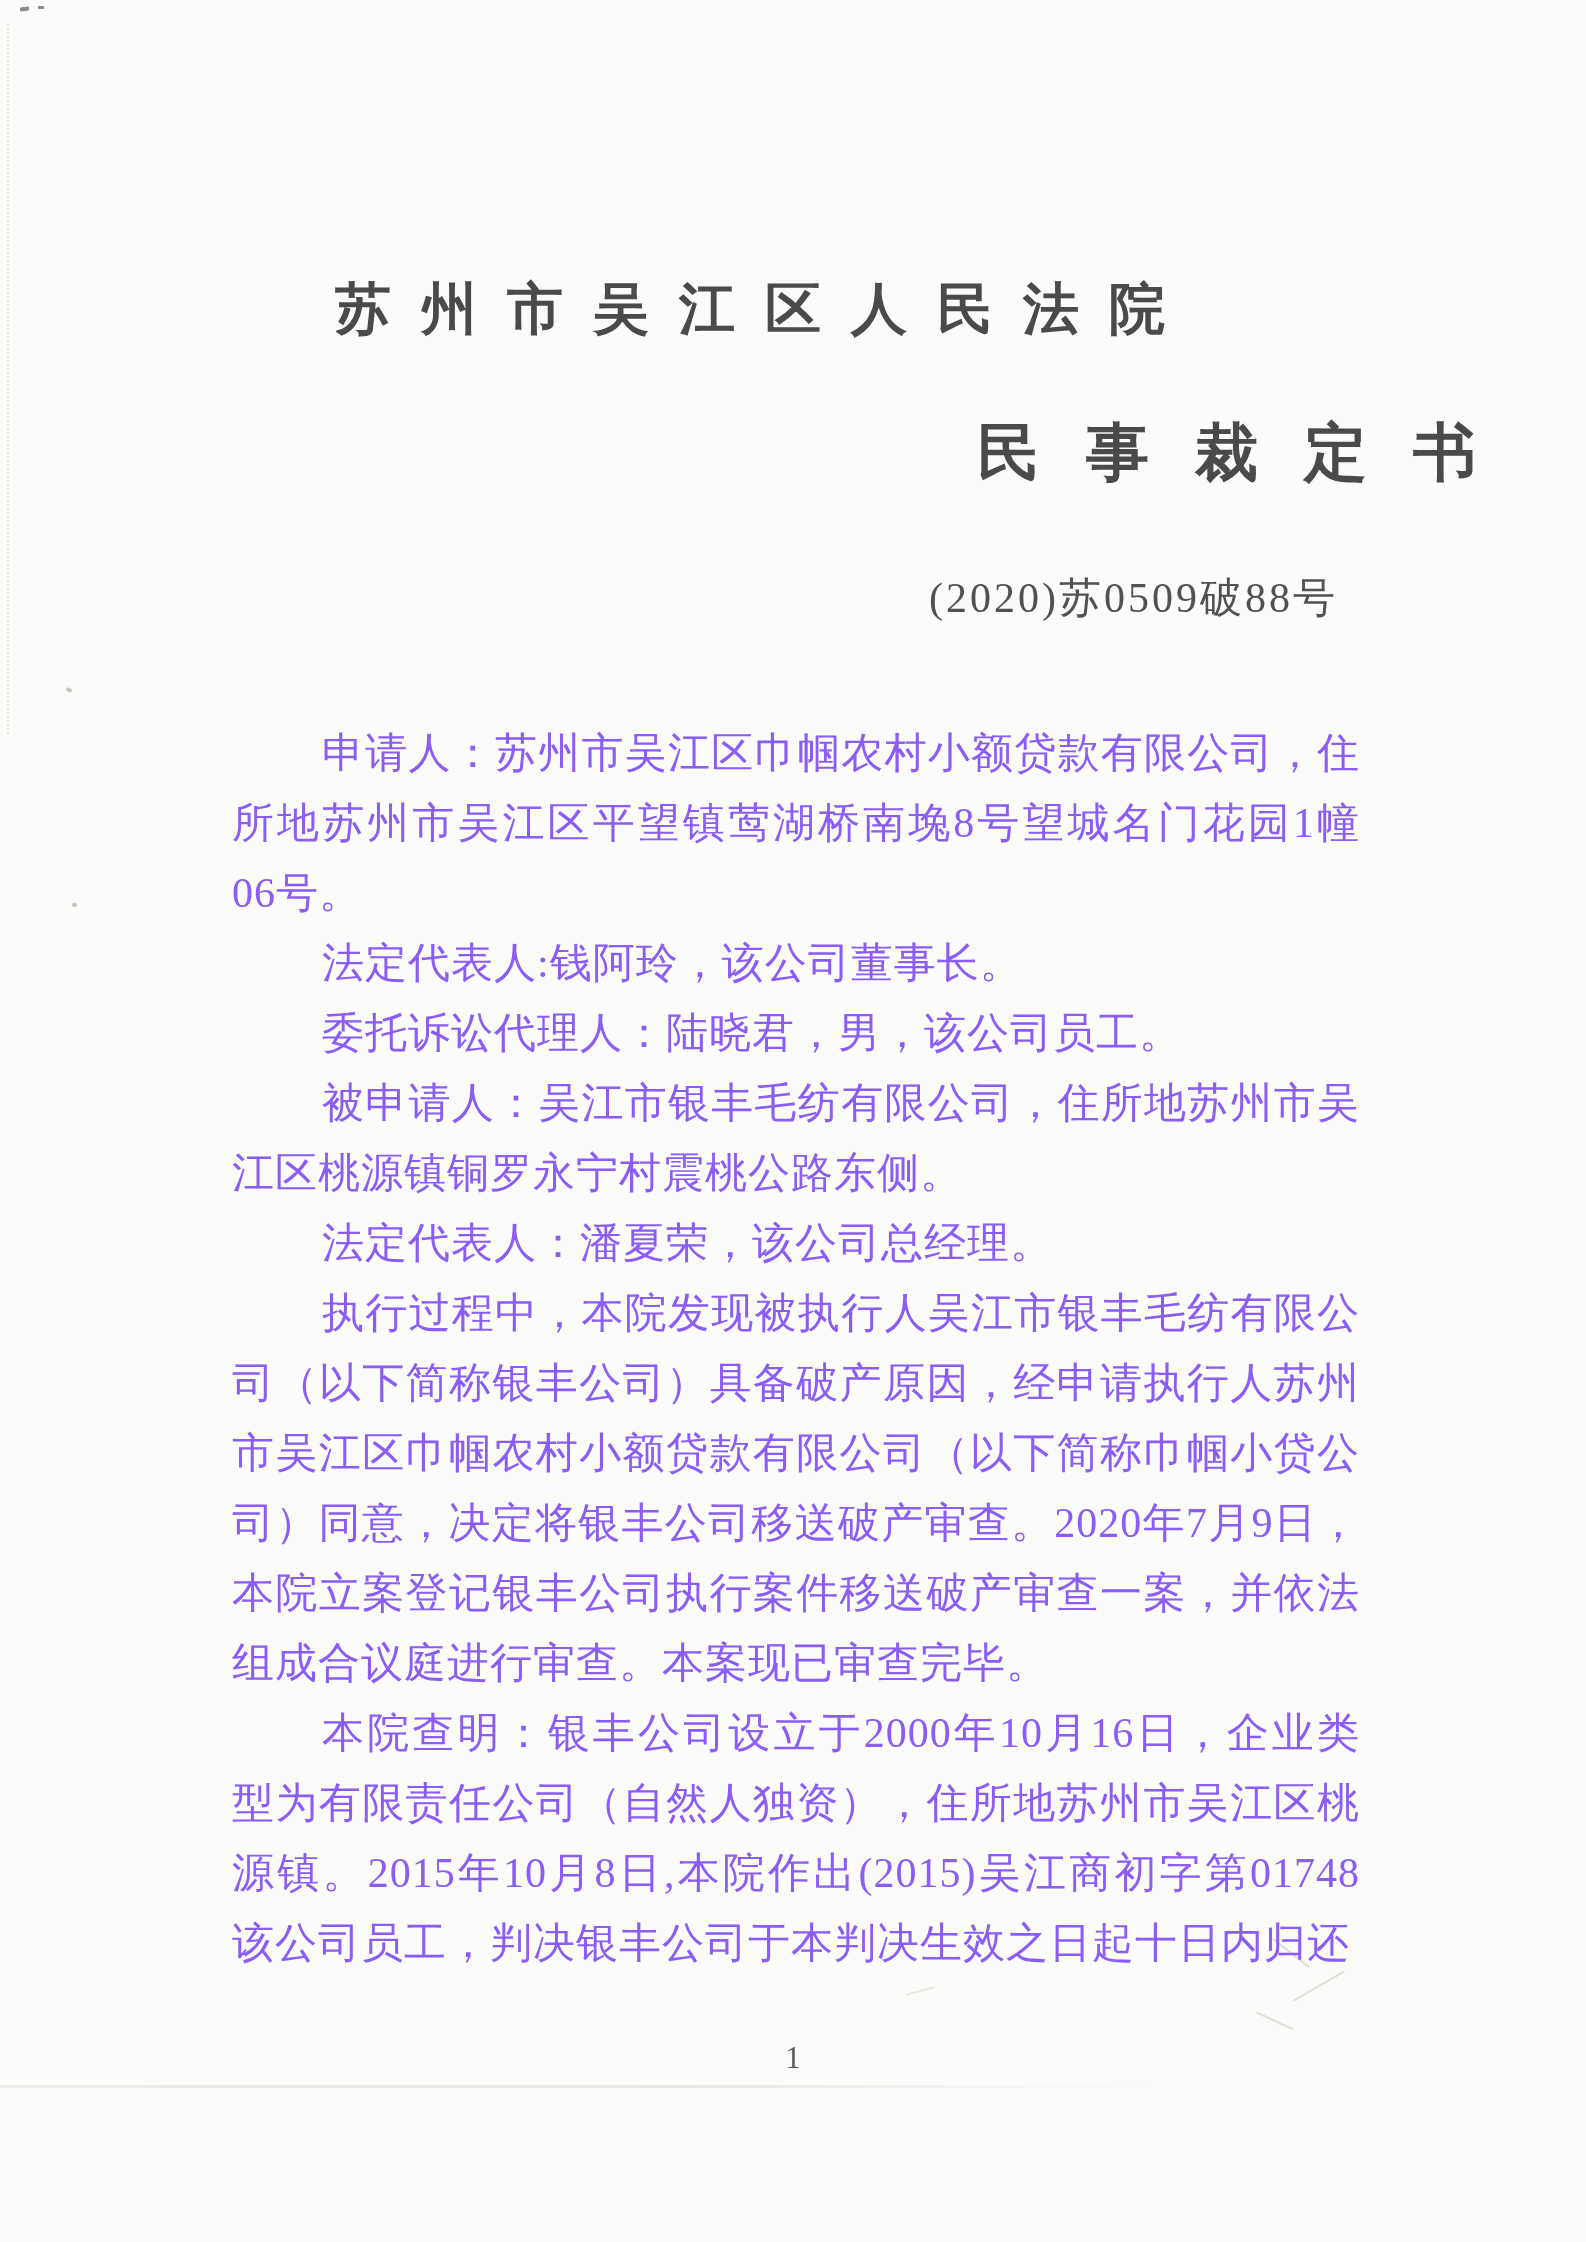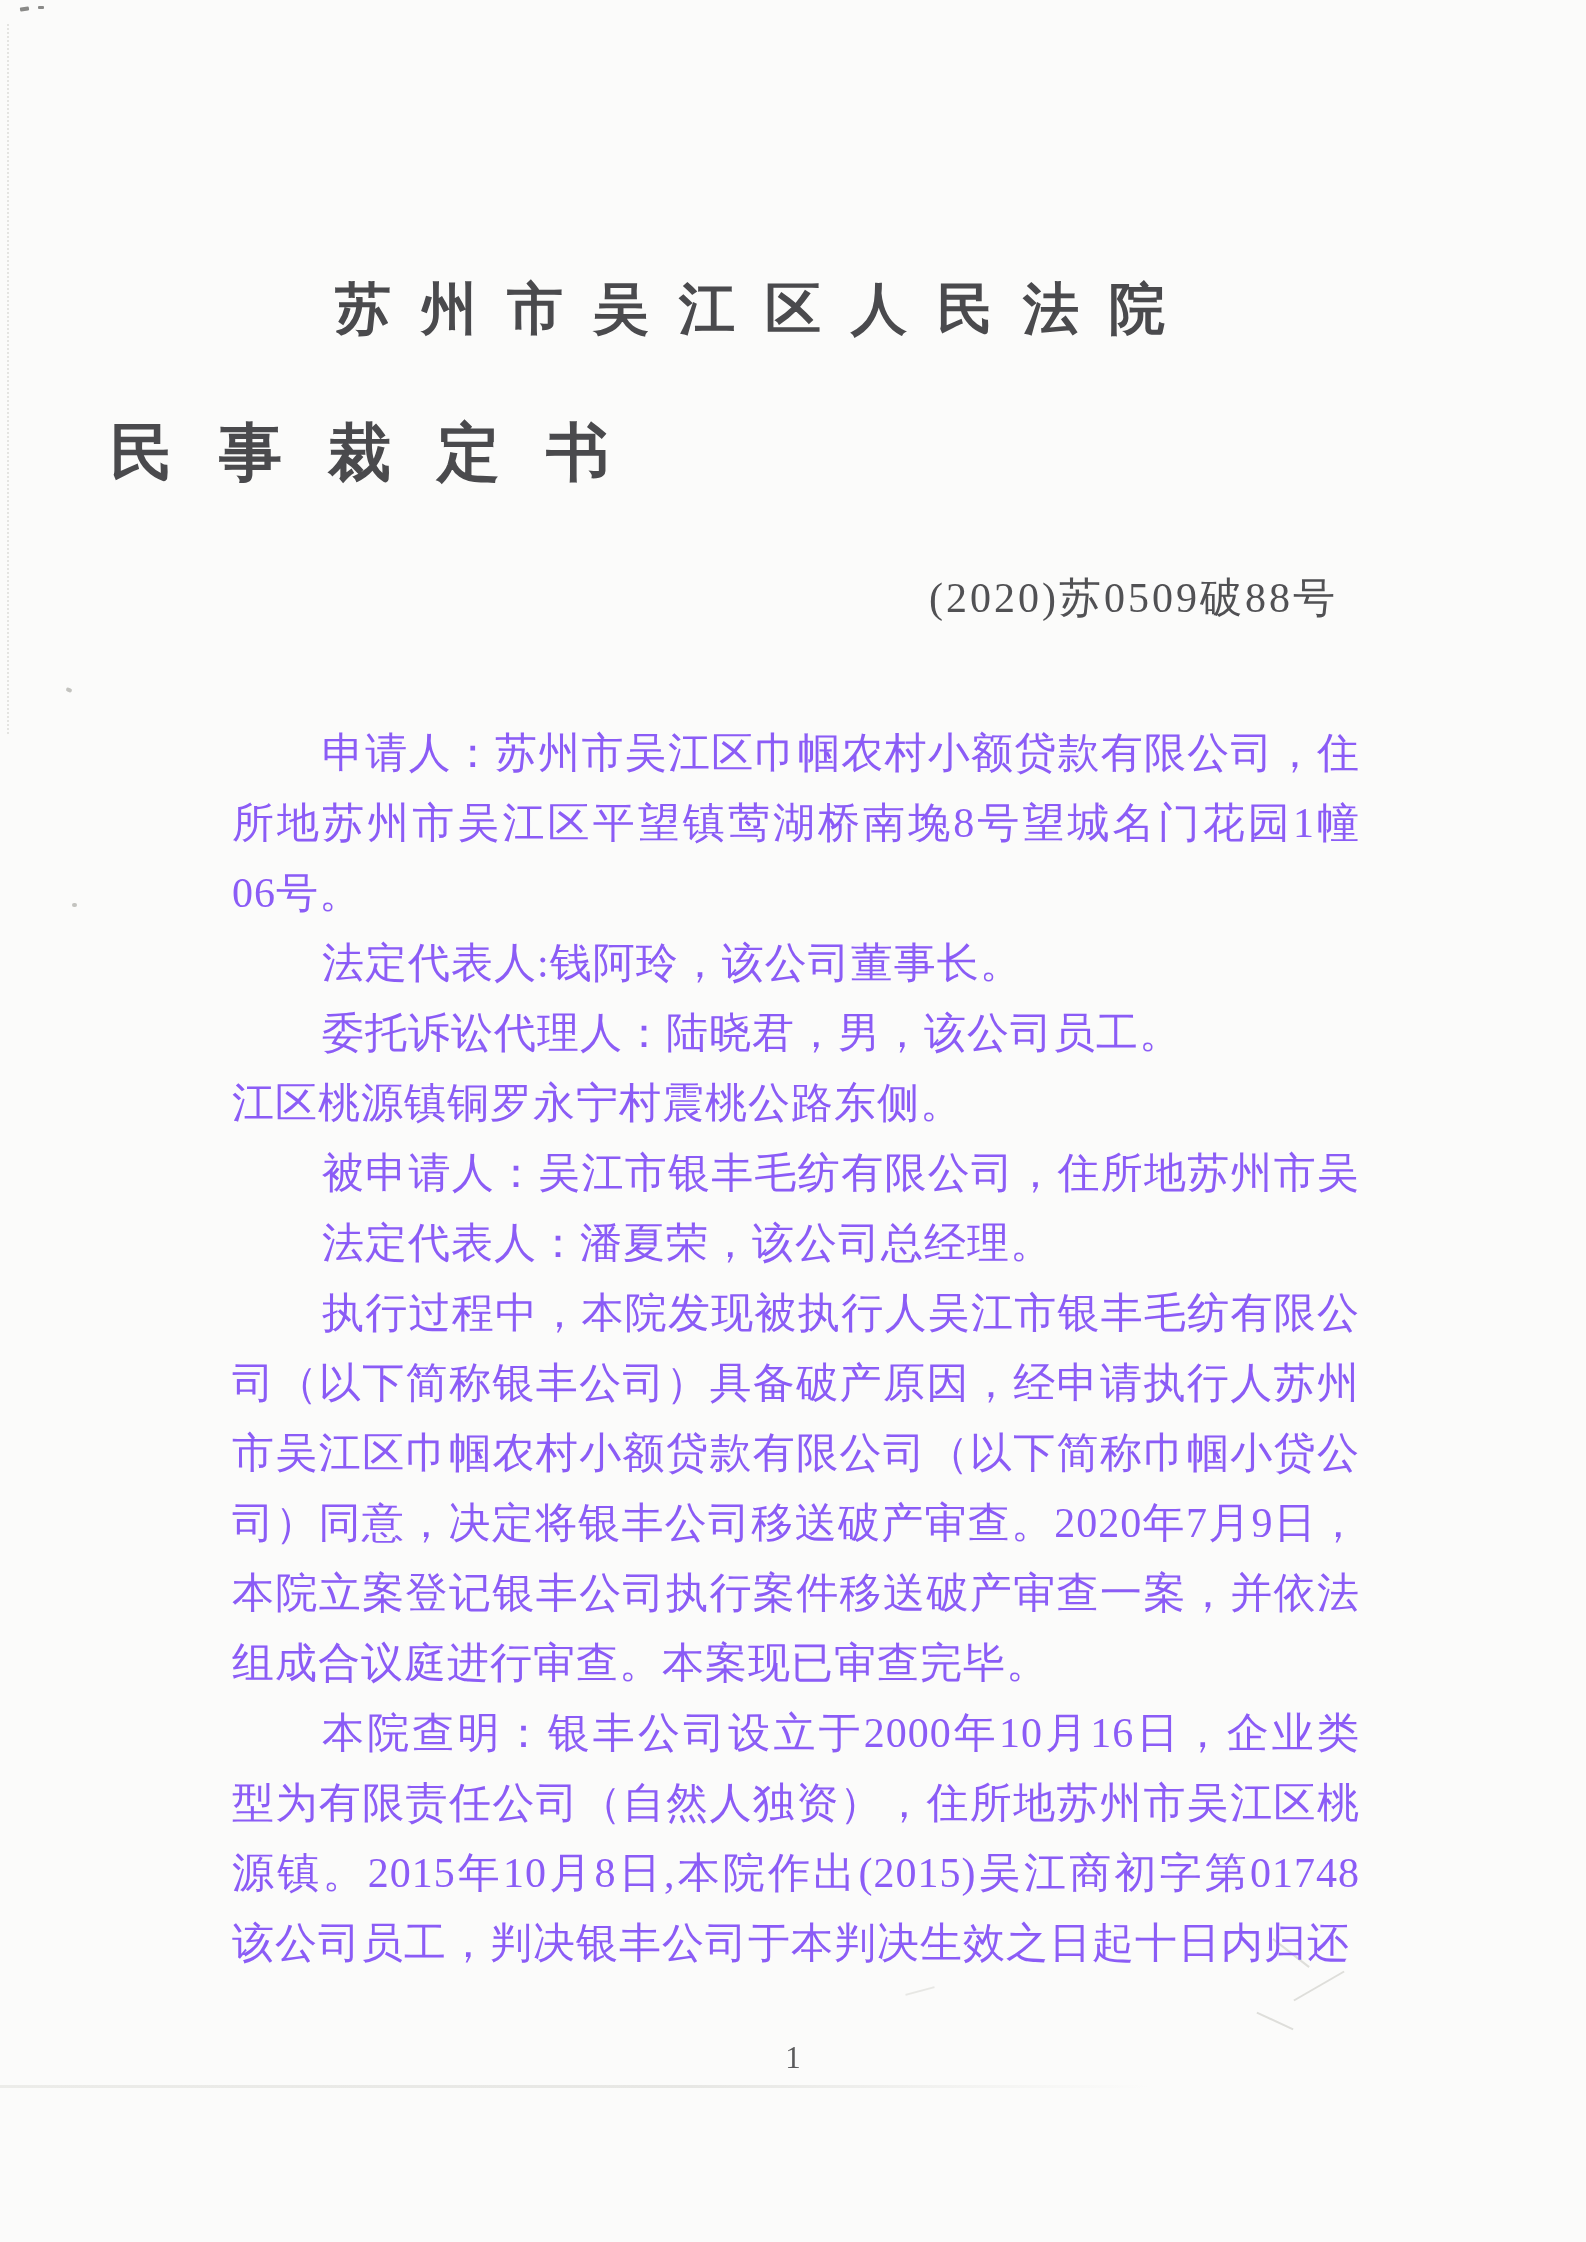--- a/index.html
+++ b/index.html
@@ -19,21 +19,21 @@
     text-align:center;
     font-size:56px;
     font-weight:600;
     letter-spacing:30px;
     color:#4a4a4d;
     white-space:nowrap;
   }
   .doc-type{
     position:absolute;
     top:410px;left:110px;width:1412px;
-    text-align:left;
+    text-align:right;
     font-size:63px;
     font-weight:700;
     letter-spacing:46px;
     color:#4a4a4d;
     white-space:nowrap;
   }
   .case-number{
     position:absolute;
     top:570px;right:248px;
     font-size:42px;
@@ -114,22 +114,22 @@
   <div class="doc-type">民事裁定书</div>
 
   <div class="case-number">(2020)苏0509破88号</div>
 
   <div class="doc-body">
       <div class="body-line first fill">申请人：苏州市吴江区巾帼农村小额贷款有限公司，住</div>
       <div class="body-line fill">所地苏州市吴江区平望镇莺湖桥南堍8号望城名门花园1幢</div>
       <div class="body-line">06号。</div>
       <div class="body-line first">法定代表人:钱阿玲，该公司董事长。</div>
       <div class="body-line first">委托诉讼代理人：陆晓君，男，该公司员工。</div>
+      <div class="body-line first fill">被申请人：吴江市银丰毛纺有限公司，住所地苏州市吴</div>
       <div class="body-line">江区桃源镇铜罗永宁村震桃公路东侧。</div>
-      <div class="body-line first fill">被申请人：吴江市银丰毛纺有限公司，住所地苏州市吴</div>
       <div class="body-line first">法定代表人：潘夏荣，该公司总经理。</div>
       <div class="body-line first fill">执行过程中，本院发现被执行人吴江市银丰毛纺有限公</div>
       <div class="body-line fill">司（以下简称银丰公司）具备破产原因，经申请执行人苏州</div>
       <div class="body-line fill">市吴江区巾帼农村小额贷款有限公司（以下简称巾帼小贷公</div>
       <div class="body-line fill">司）同意，决定将银丰公司移送破产审查。2020年7月9日，</div>
       <div class="body-line fill">本院立案登记银丰公司执行案件移送破产审查一案，并依法</div>
       <div class="body-line">组成合议庭进行审查。本案现已审查完毕。</div>
       <div class="body-line first fill">本院查明：银丰公司设立于2000年10月16日，企业类</div>
       <div class="body-line fill">型为有限责任公司（自然人独资），住所地苏州市吴江区桃</div>
       <div class="body-line fill">源镇。2015年10月8日,本院作出(2015)吴江商初字第01748</div>

